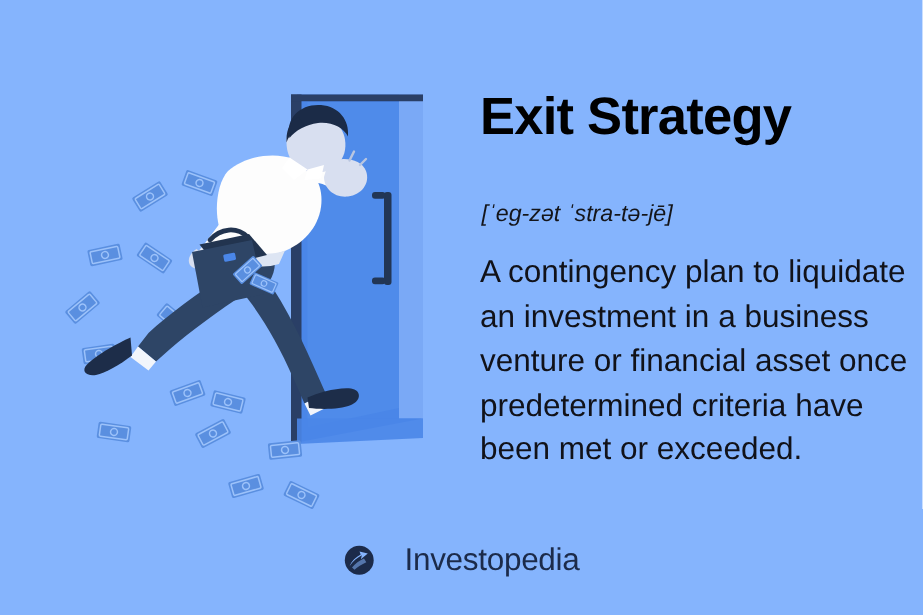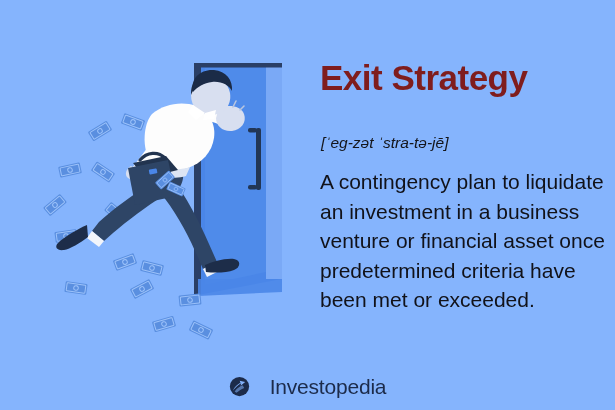--- a/index.html
+++ b/index.html
@@ -42,21 +42,21 @@
   }
   #title {
     position: absolute;
     left: 0;
     top: 59px;
     margin: 0;
     font-size: 35px;
     line-height: 38px;
     font-weight: 700;
     letter-spacing: -0.5px;
-    color: #7f1d1d;
+    color: #000000;
     white-space: nowrap;
   }
   #pronunciation {
     position: absolute;
     left: 1px;
     top: 134px;
     margin: 0;
     font-size: 15.5px;
     line-height: 18px;
     font-style: italic;
@@ -73,21 +73,21 @@
     font-size: 21px;
     line-height: 29.5px;
     font-weight: 400;
     color: #111219;
   }
 
   
   #logo {
     position: absolute;
     left: 0;
-    bottom: 4px;
+    bottom: 17px;
     width: 615px;
     height: 40px;
     display: flex;
     align-items: center;
     justify-content: center;
     gap: 20px;
   }
   #logo-mark {
     display: block;
     width: 21px;

